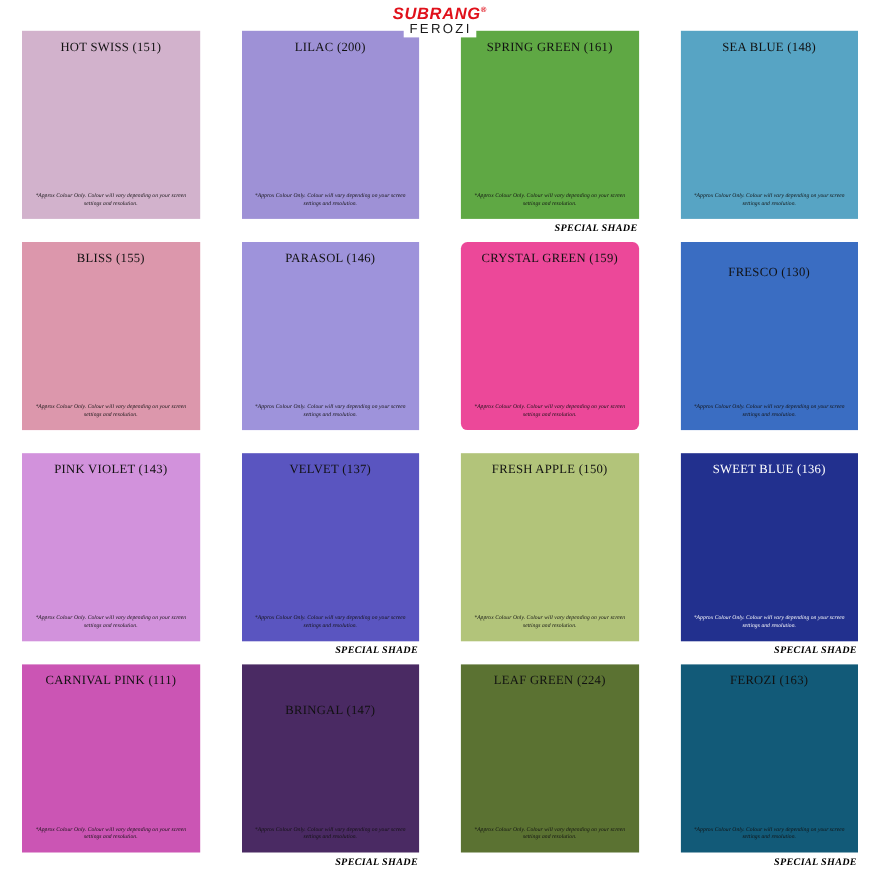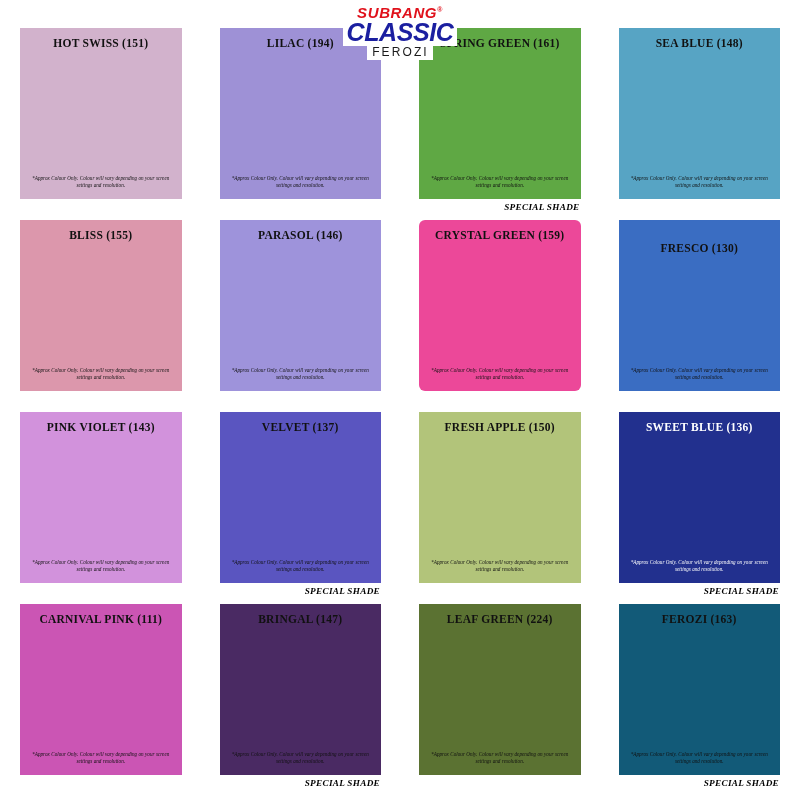--- a/index.html
+++ b/index.html
@@ -99,21 +99,21 @@
     box-sizing: border-box;
     padding: 9px 6px 7px 6px;
     display: flex;
     flex-direction: column;
     justify-content: space-between;
     align-items: center;
   }
 
   .swatch-title {
     font-family: "Liberation Serif", serif;
-    font-weight: bold;
+    font-weight: normal;
     font-size: 11.5px;
     letter-spacing: 0.25px;
     text-align: center;
     line-height: 1.15;
     white-space: nowrap;
   }
 
   .swatch-note {
     font-family: "Liberation Serif", serif;
     font-style: italic;
@@ -141,37 +141,36 @@
     color: #000000;
     white-space: nowrap;
   }
   .special-label.hidden { visibility: hidden; }
 </style>
 </head>
 <body>
 
 <div class="logo">
   <div class="logo-subrang"><span>SUBRANG</span><span class="logo-reg">®</span></div>
-  <div class="logo-classic">CLASSIC</div>
   <div class="logo-paints">FEROZI</div>
 </div>
 
 <div class="grid">
     <div class="cell">
       <div class="swatch" style="background: rgb(210, 178, 204);">
         <div class="swatch-title" style="color: rgb(17, 17, 17);">HOT SWISS (151)</div>
         <div class="swatch-note" style="color: rgb(17, 17, 17);">*Approx Colour Only. Colour will vary depending on your screen settings and resolution.</div>
       </div>
       <div class="special-row">
         <div class="special-label hidden">SPECIAL SHADE</div>
       </div>
     </div>
     <div class="cell">
       <div class="swatch" style="background: rgb(158, 145, 214);">
-        <div class="swatch-title" style="color: rgb(17, 17, 17);">LILAC (194)</div>
+        <div class="swatch-title" style="color: rgb(17, 17, 17);">LILAC (200)</div>
         <div class="swatch-note" style="color: rgb(17, 17, 17);">*Approx Colour Only. Colour will vary depending on your screen settings and resolution.</div>
       </div>
       <div class="special-row">
         <div class="special-label hidden">SPECIAL SHADE</div>
       </div>
     </div>
     <div class="cell">
       <div class="swatch" style="background: rgb(95, 168, 68);">
         <div class="swatch-title" style="color: rgb(17, 17, 17);">SPRING GREEN (161)</div>
         <div class="swatch-note" style="color: rgb(17, 17, 17);">*Approx Colour Only. Colour will vary depending on your screen settings and resolution.</div>
@@ -265,21 +264,21 @@
       <div class="swatch" style="background: rgb(203, 85, 180);">
         <div class="swatch-title" style="color: rgb(17, 17, 17);">CARNIVAL PINK (111)</div>
         <div class="swatch-note" style="color: rgb(17, 17, 17);">*Approx Colour Only. Colour will vary depending on your screen settings and resolution.</div>
       </div>
       <div class="special-row">
         <div class="special-label hidden">SPECIAL SHADE</div>
       </div>
     </div>
     <div class="cell">
       <div class="swatch" style="background: rgb(74, 42, 99);">
-        <div class="swatch-title" style="color: rgb(17, 17, 17);">BRINGAL (147)</div>
+        <div class="swatch-title" style="color: rgb(17, 17, 17); margin-top: 27px;">BRINGAL (147)</div>
         <div class="swatch-note" style="color: rgb(17, 17, 17);">*Approx Colour Only. Colour will vary depending on your screen settings and resolution.</div>
       </div>
       <div class="special-row">
         <div class="special-label">SPECIAL SHADE</div>
       </div>
     </div>
     <div class="cell">
       <div class="swatch" style="background: rgb(91, 114, 50);">
         <div class="swatch-title" style="color: rgb(17, 17, 17);">LEAF GREEN (224)</div>
         <div class="swatch-note" style="color: rgb(17, 17, 17);">*Approx Colour Only. Colour will vary depending on your screen settings and resolution.</div>

